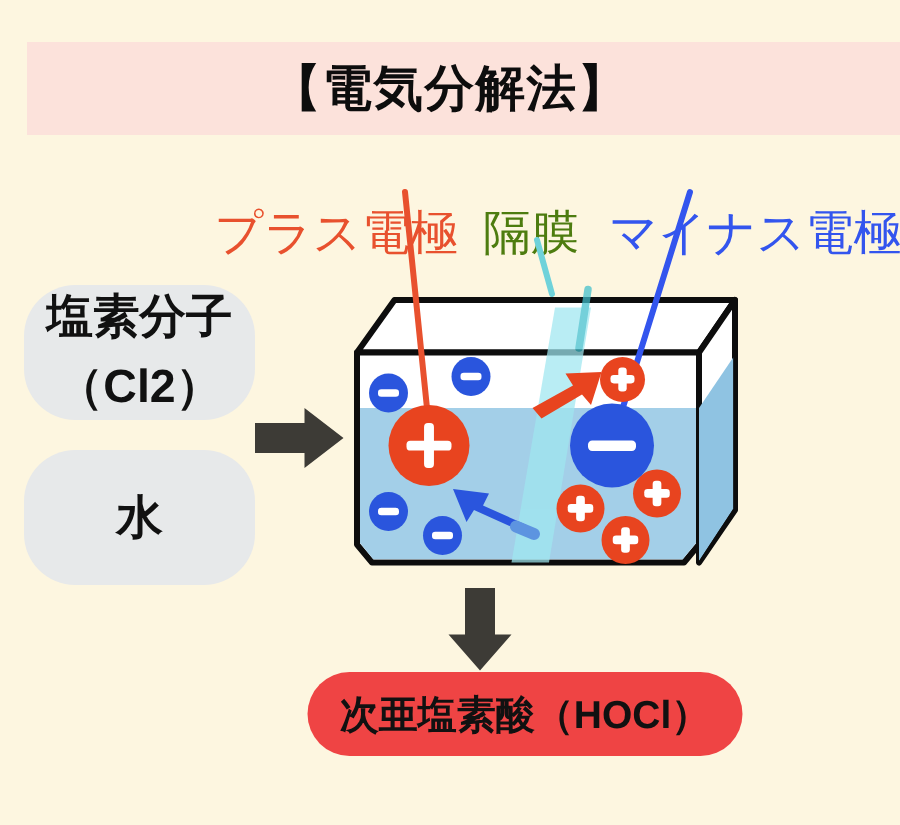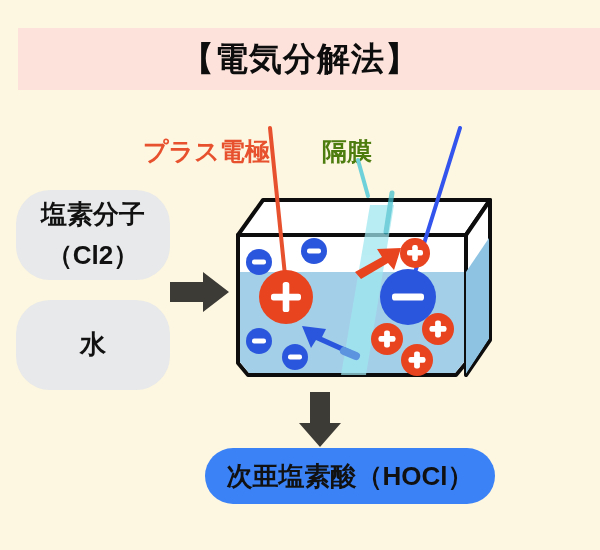--- a/index.html
+++ b/index.html
@@ -42,22 +42,22 @@
     font-size: 33px;
     font-weight: bold;
     color: #0d0d0d;
     letter-spacing: 1px;
     white-space: nowrap;
   }
 
   
   .caption {
     position: absolute;
-    font-size: 25px;
-    font-weight: bold;
+    font-size: 32px;
+    font-weight: normal;
     white-space: nowrap;
     line-height: 1;
   }
   .cap-plus   { left: 143px; top: 139px; color: #e8512e; }
   .cap-memb   { left: 322px; top: 139px; color: #6fd2da; }
   .cap-minus  { left: 406px; top: 139px; color: #3355ee; }
 
   
   .pill {
     position: absolute;
@@ -67,21 +67,21 @@
     flex-direction: column;
     align-items: center;
     justify-content: center;
     color: #111;
     font-weight: bold;
   }
   .pill-reagent {
     left: 16px;
     width: 154px;
     height: 90px;
-    font-size: 26px;
+    font-size: 31px;
   }
   .pill-reagent .l1 { line-height: 1.12; }
   .pill-reagent .l2 { line-height: 1.12; margin-top: 12px; }
   #pill-cl2  { top: 190px; }
   #pill-h2o  { top: 300px; }
 
   .pill-product {
     left: 205px;
     top: 448px;
     width: 290px;
@@ -104,30 +104,31 @@
 <body style="background: rgb(253, 246, 224);">
 
 <div id="stage">
 
   <div class="title-banner" style="background: rgb(252, 226, 219);">
     <div class="title-text">【電気分解法】</div>
   </div>
 
   <div class="caption cap-plus" style="color: rgb(232, 81, 46);">プラス電極</div>
   <div class="caption cap-memb" style="color: #4d7c0f;">隔膜</div>
+  <div class="caption cap-minus" style="color: rgb(51, 85, 238);">マイナス電極</div>
 
   <div class="pill pill-reagent" id="pill-cl2" style="background: rgb(231, 233, 234);">
     <span class="l1">塩素分子</span>
     <span class="l2">（Cl2）</span>
   </div>
   <div class="pill pill-reagent" id="pill-h2o" style="background: rgb(231, 233, 234);">
     <span class="l1">水</span>
   </div>
 
-  <div class="pill pill-product" style="background: #3b82f6;">
+  <div class="pill pill-product" style="background: #ef4444;">
     <span>次亜塩素酸（HOCl）</span>
   </div>
 
   <svg id="tank-svg" viewBox="0 0 600 550" xmlns="http://www.w3.org/2000/svg">
 
     <g>
       <path d="M170 282 L203 282 L203 272 L229 292 L203 312 L203 302 L170 302 Z" fill="#3d3b36"></path>
     </g>
 
     <g>

